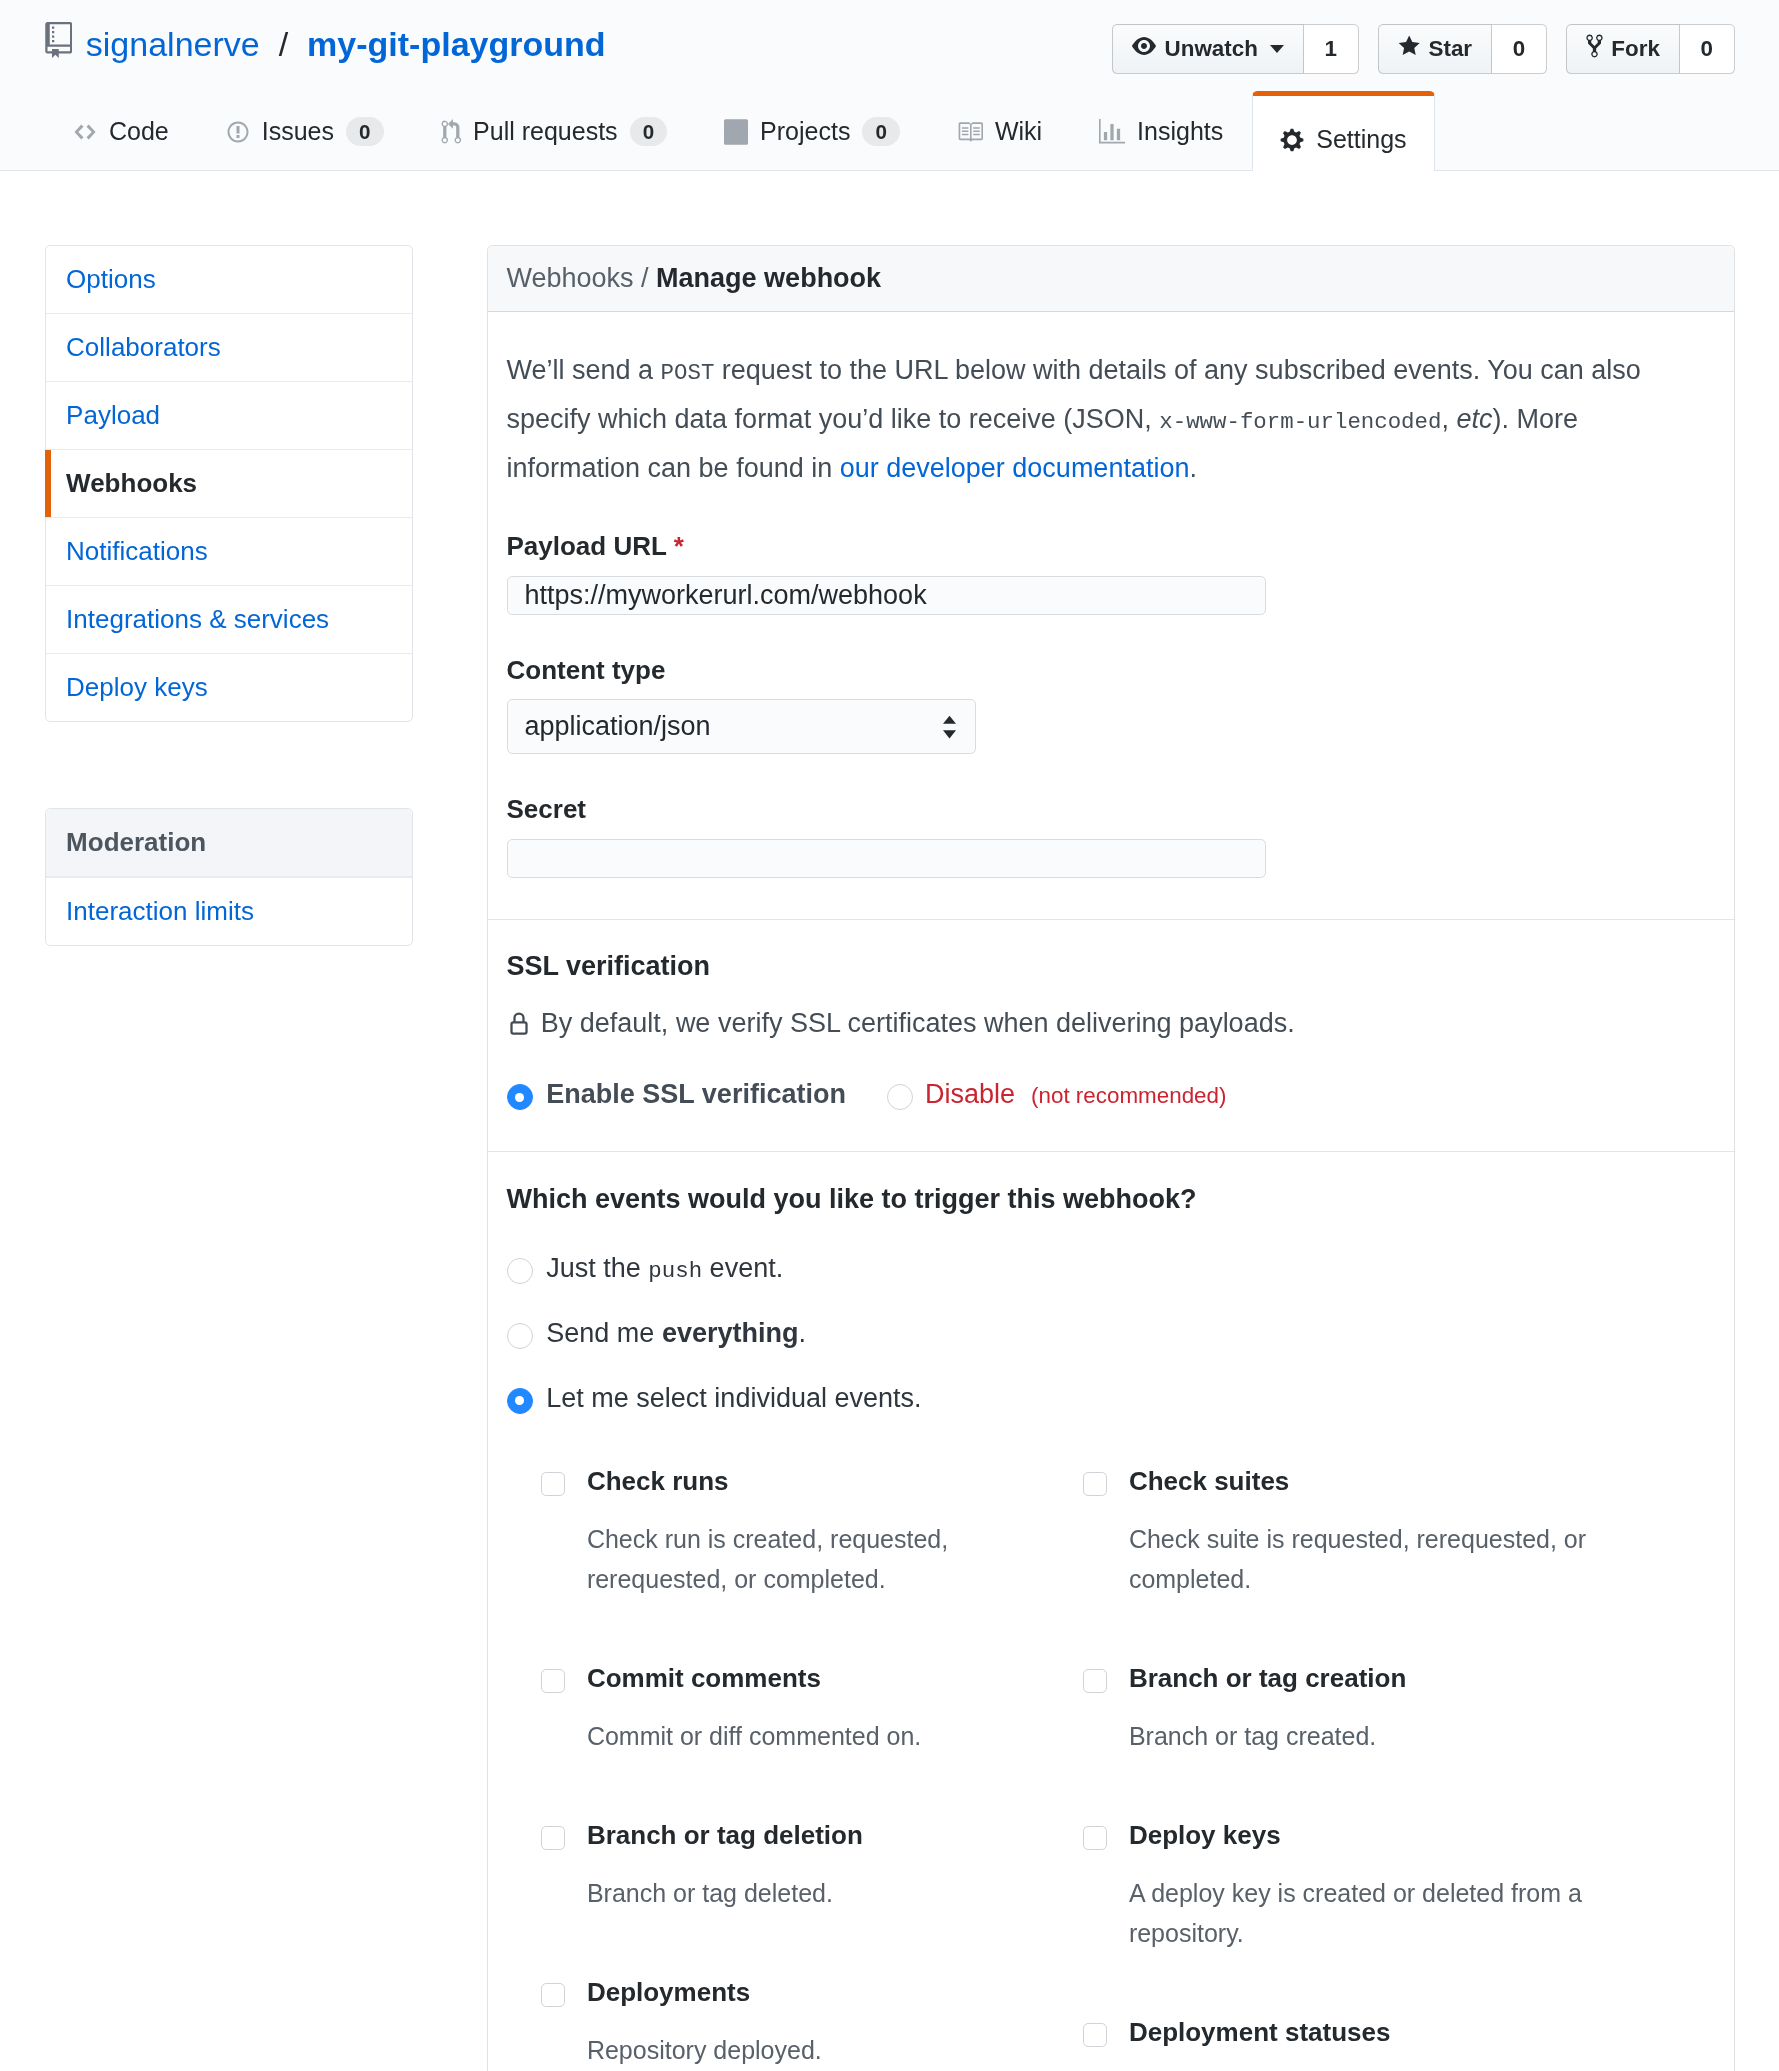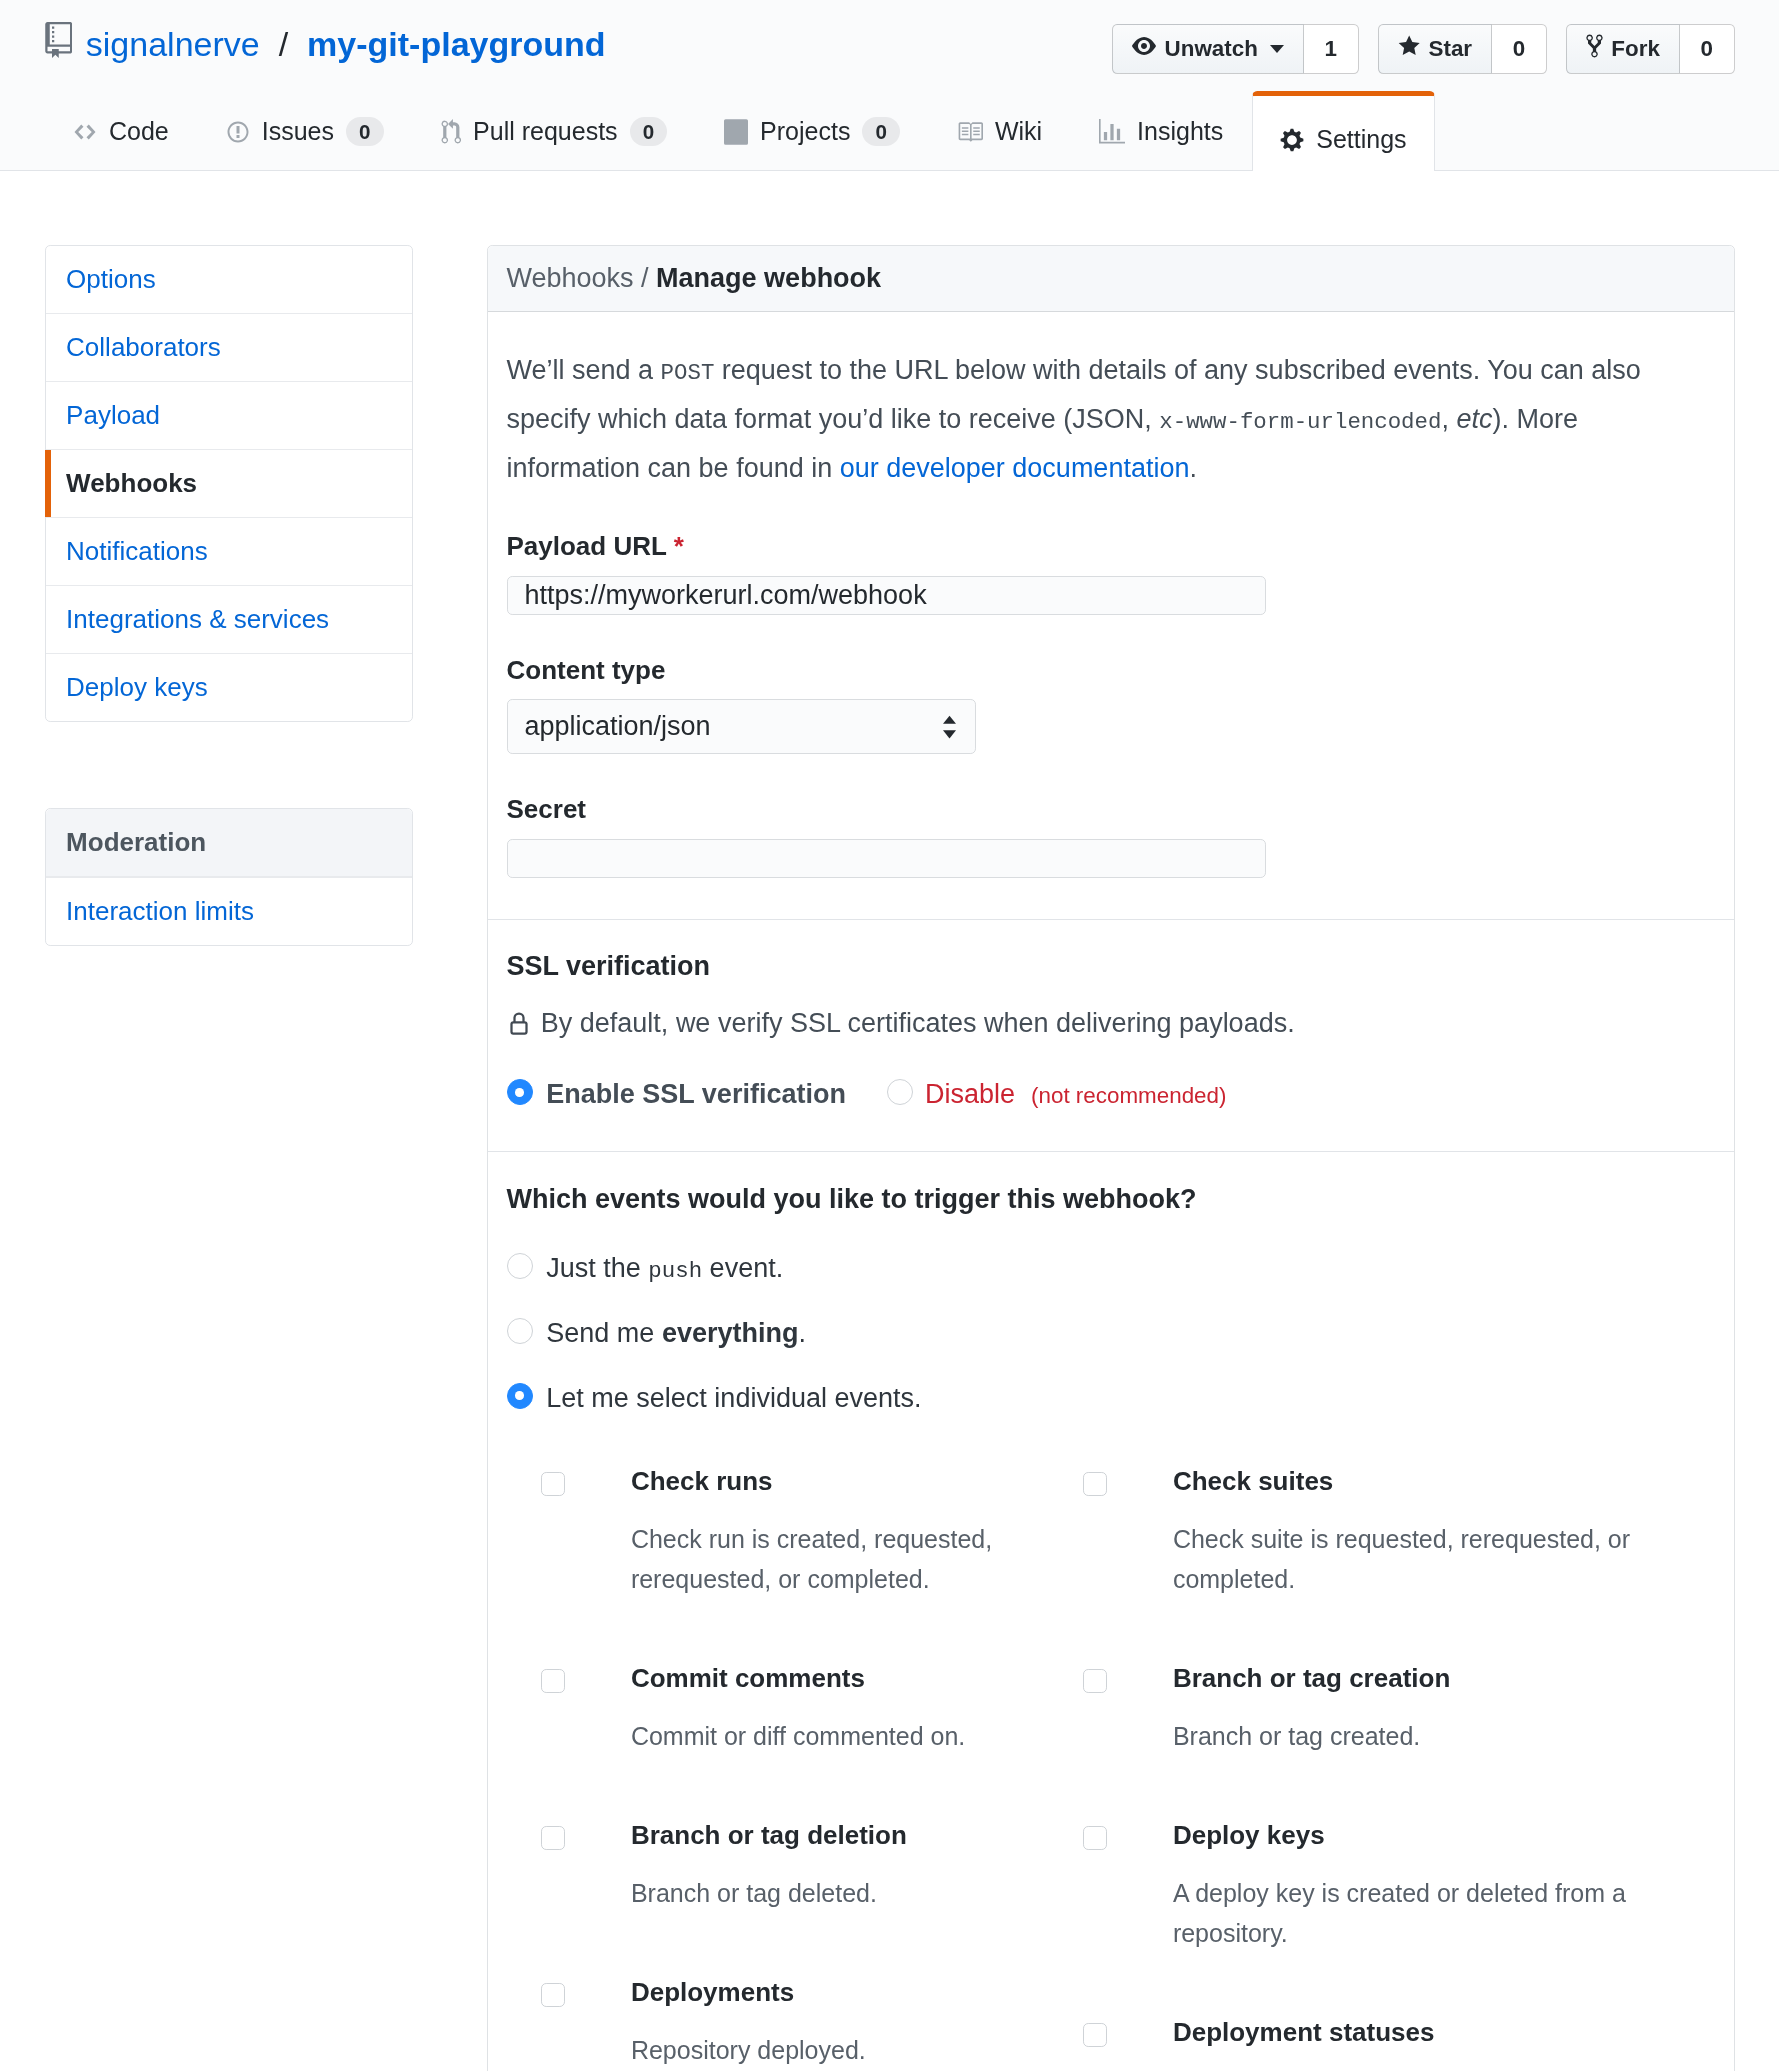--- a/index.html
+++ b/index.html
@@ -78,38 +78,38 @@
                 background:#fafbfc; border:0.9px solid #d9dcdf; border-radius:5.2px; outline:none; }
   .select { width:469px; height:55px; display:flex; align-items:center; justify-content:space-between;
             padding:0 17px; background:#fafbfc; border:0.9px solid #d9dcdf; border-radius:5.2px;
             font-size:27px; cursor:pointer; }
   .select .sarrows { color:#24292e; display:flex; }
 
   .sec-heading { font-size:27px; font-weight:700; color:#24292e; margin:5.2px 0 26px; }
   .ssl-note { display:flex; align-items:center; gap:10.3px; font-size:27px; color:#444d56; margin-bottom:40px; }
   .ssl-note .licon { color:#424a53; display:flex; }
 
-  .radio-row { display:flex; align-items:flex-start; }
+  .radio-row { display:flex; align-items:flex-end; }
   .radio { width:26px; height:26px; border-radius:50%; background:#fff; border:0.9px solid #cfd3d7; flex:none;
            position:relative; cursor:pointer; }
   .radio.selected { background:#2188ff; border-color:#2188ff; }
   .radio.selected::after { content:""; position:absolute; left:50%; top:50%; width:8.6px; height:8.6px;
            margin:-4.3px 0 0 -4.3px; border-radius:50%; background:#fff; }
   .rlabel { margin-left:13.8px; font-size:27px; color:#2f363d; }
   .rlabel b { font-weight:700; }
   .rlabel code { font-family:"Liberation Mono","DejaVu Sans Mono",monospace; font-size:22.4px; }
   .ssl-enable { font-weight:700; color:#444d56; }
   .ssl-disable { color:#cb2431; margin-left:41px; }
   .ssl-disable-note { color:#cb2431; font-size:22.4px; margin-left:8.6px; }
 
   .event-options .radio-row { margin-bottom:34px; }
   .events-grid { display:flex; margin-top:52px; margin-left:34px; }
   .ev-col-left { width:542px; }
   .ev-col-right { width:551px; margin-left:0; }
-  .event-item { display:flex; margin-bottom:64px;gap:44px; }
+  .event-item { display:flex; margin-bottom:64px; }
   .checkbox { width:24px; height:24px; border-radius:5.2px; background:#fff; border:0.9px solid #cfd3d7; flex:none;
               margin:6px 22.4px 0 0; cursor:pointer; display:flex; align-items:center; justify-content:center; }
   .event-title { font-size:26px; font-weight:700; color:#24292e; }
   .event-desc { font-size:25px; line-height:40px; color:#586069; margin-top:22px; }
 </style>
 </head>
 <body>
 
 <div class="page">
 

